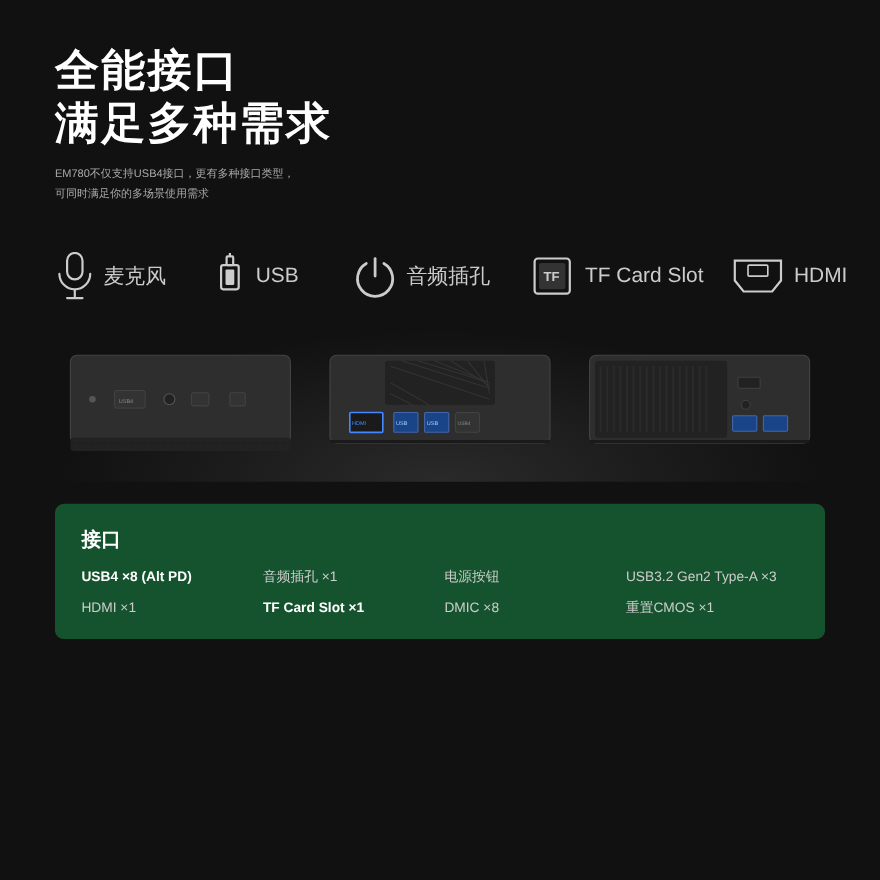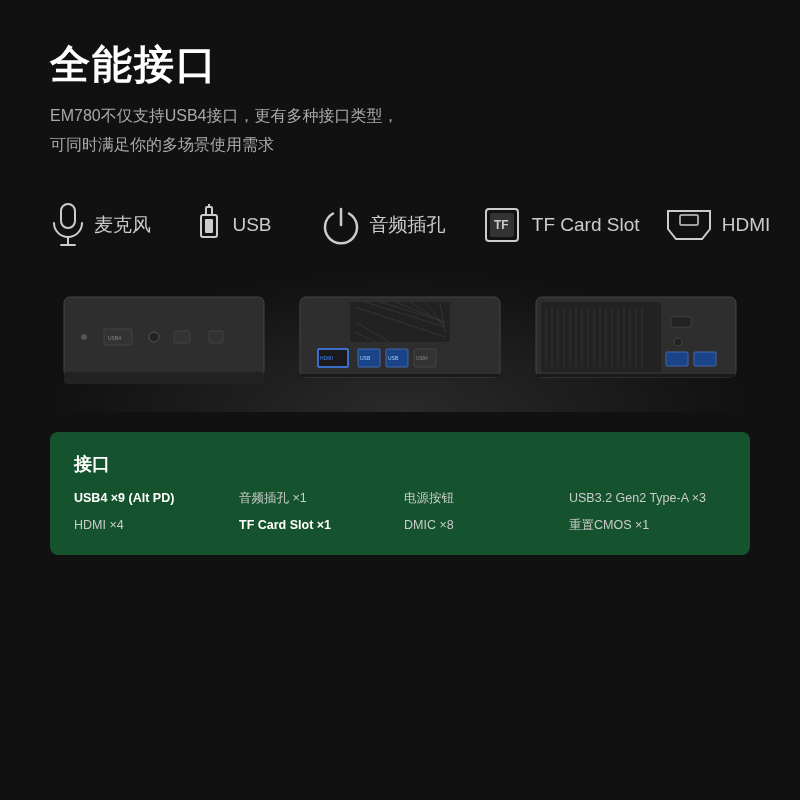--- a/index.html
+++ b/index.html
@@ -28,21 +28,21 @@
 
     .main-title {
       font-size: 40px;
       font-weight: 900;
       color: #ffffff;
       line-height: 1.2;
       letter-spacing: 2px;
     }
 
     .subtitle-text {
-      font-size: 16px;
+      font-size: 10px;
       color: #aaaaaa;
       margin-top: 14px;
       line-height: 1.8;
     }
 
     
     .icons-row {
       display: flex;
       align-items: flex-start;
       justify-content: flex-start;
@@ -120,20 +120,21 @@
     }
   </style>
 </head>
 <body>
 
 <div class="container">
 
   <div class="title-section">
     <div class="main-title">
       <div>全能接口</div>
+      <div>满足多种需求</div>
     </div>
     <div class="subtitle-text">
       <div>EM780不仅支持USB4接口，更有多种接口类型，</div>
       <div>可同时满足你的多场景使用需求</div>
     </div>
   </div>
 
   <div class="icons-row">
 
     <div class="icon-item">
@@ -288,25 +289,25 @@
         </svg>
       </div>
 
     </div>
   </div>
 
   <div class="specs-section">
     <div class="specs-title">接口</div>
     <div class="specs-grid">
 
-      <div class="spec-item bold">USB4 ×9 (Alt PD)</div>
+      <div class="spec-item bold">USB4 ×8 (Alt PD)</div>
       <div class="spec-item">音频插孔 ×1</div>
       <div class="spec-item">电源按钮</div>
       <div class="spec-item">USB3.2 Gen2 Type-A ×3</div>
 
-      <div class="spec-item">HDMI ×4</div>
+      <div class="spec-item">HDMI ×1</div>
       <div class="spec-item bold">TF Card Slot ×1</div>
       <div class="spec-item">DMIC ×8</div>
       <div class="spec-item">重置CMOS ×1</div>
     </div>
   </div>
 
 </div>
 
 </body></html>

